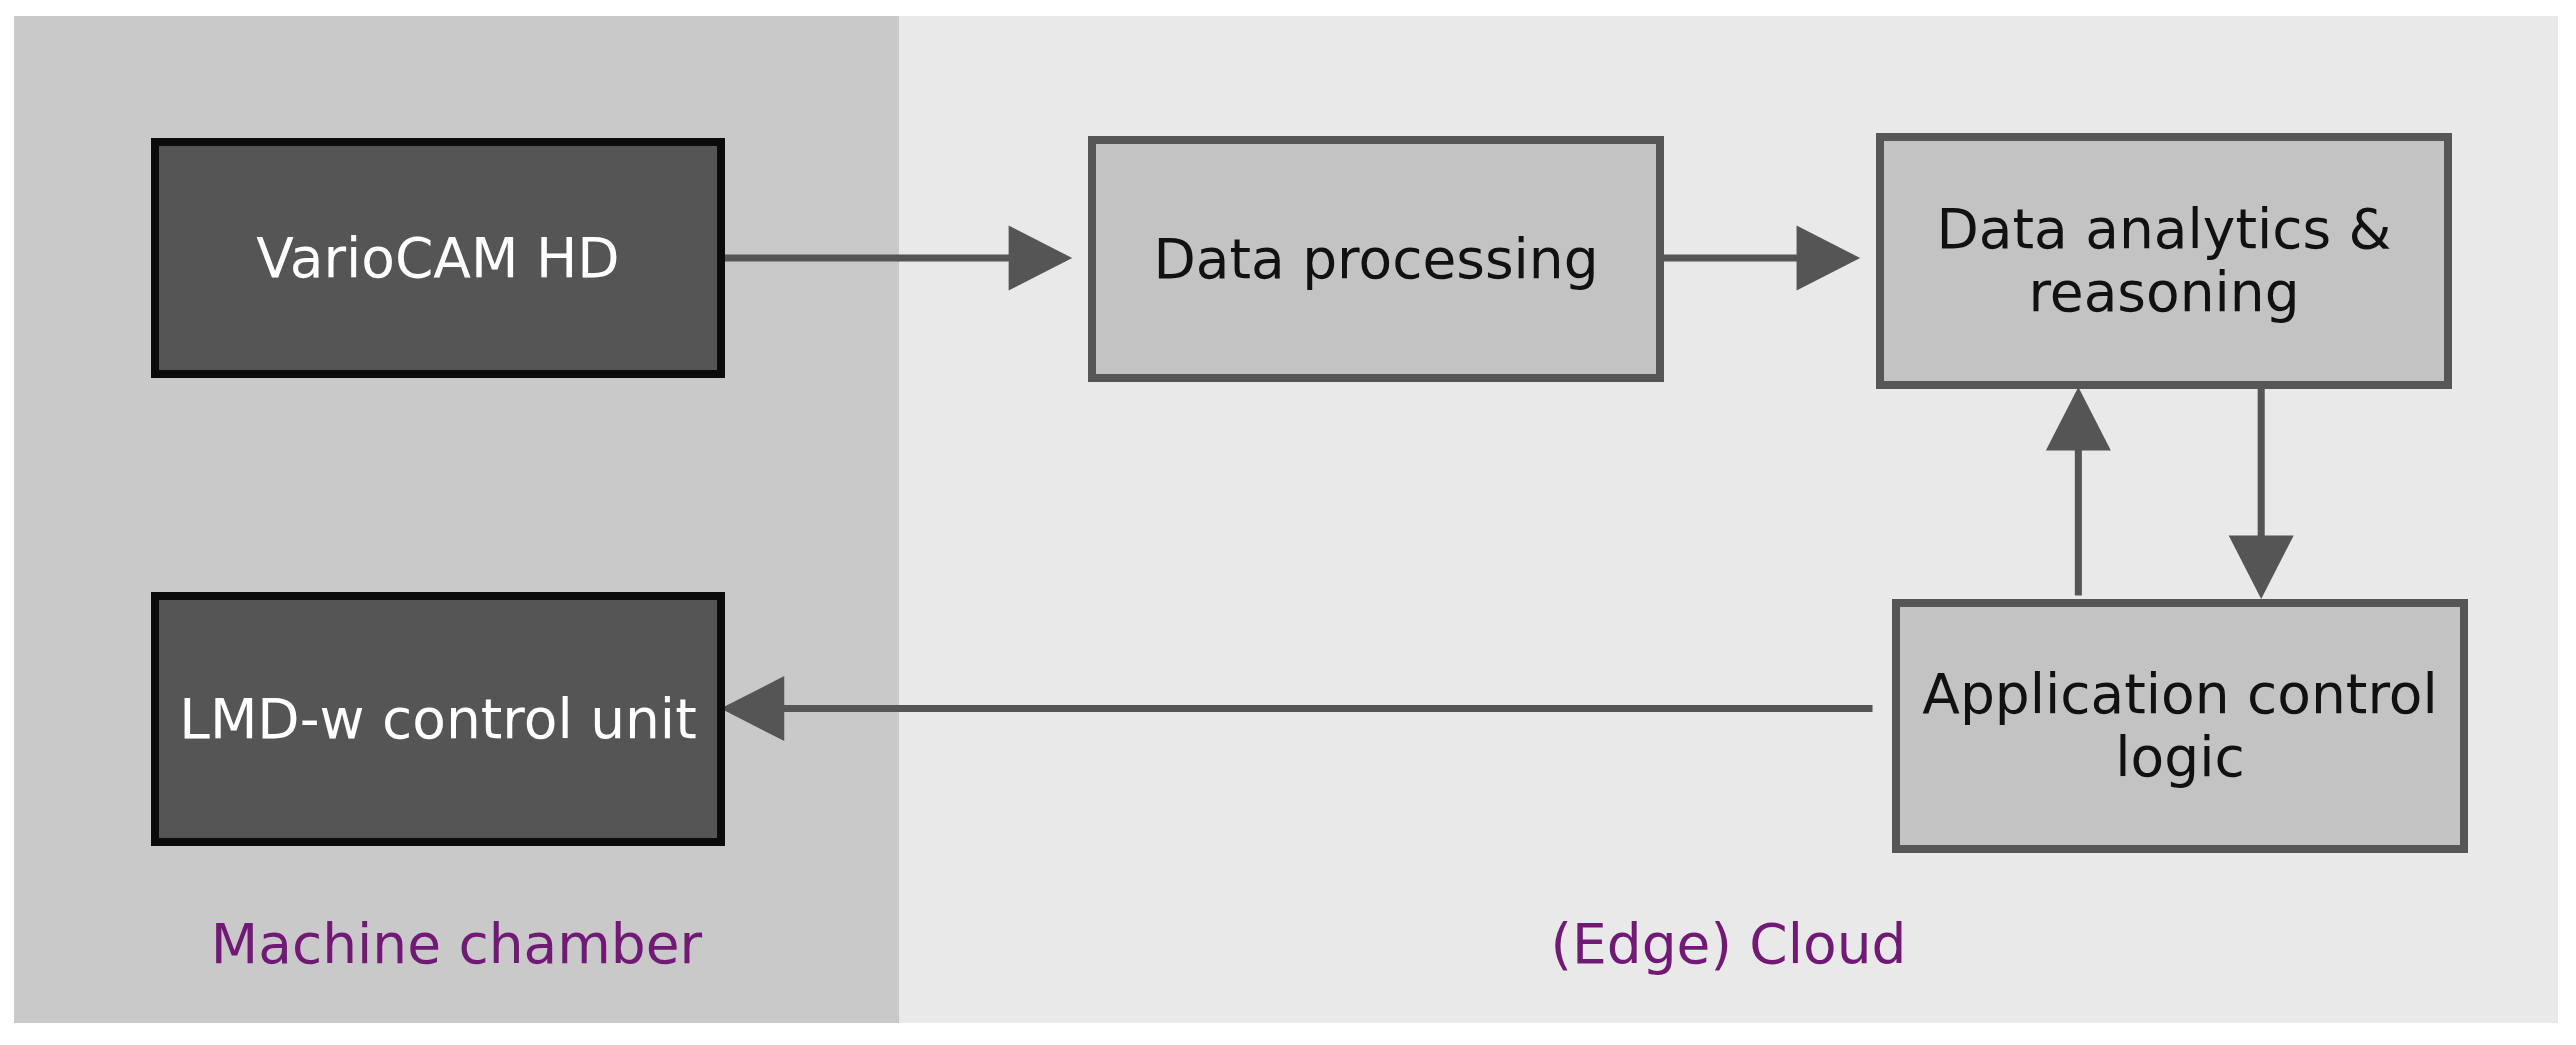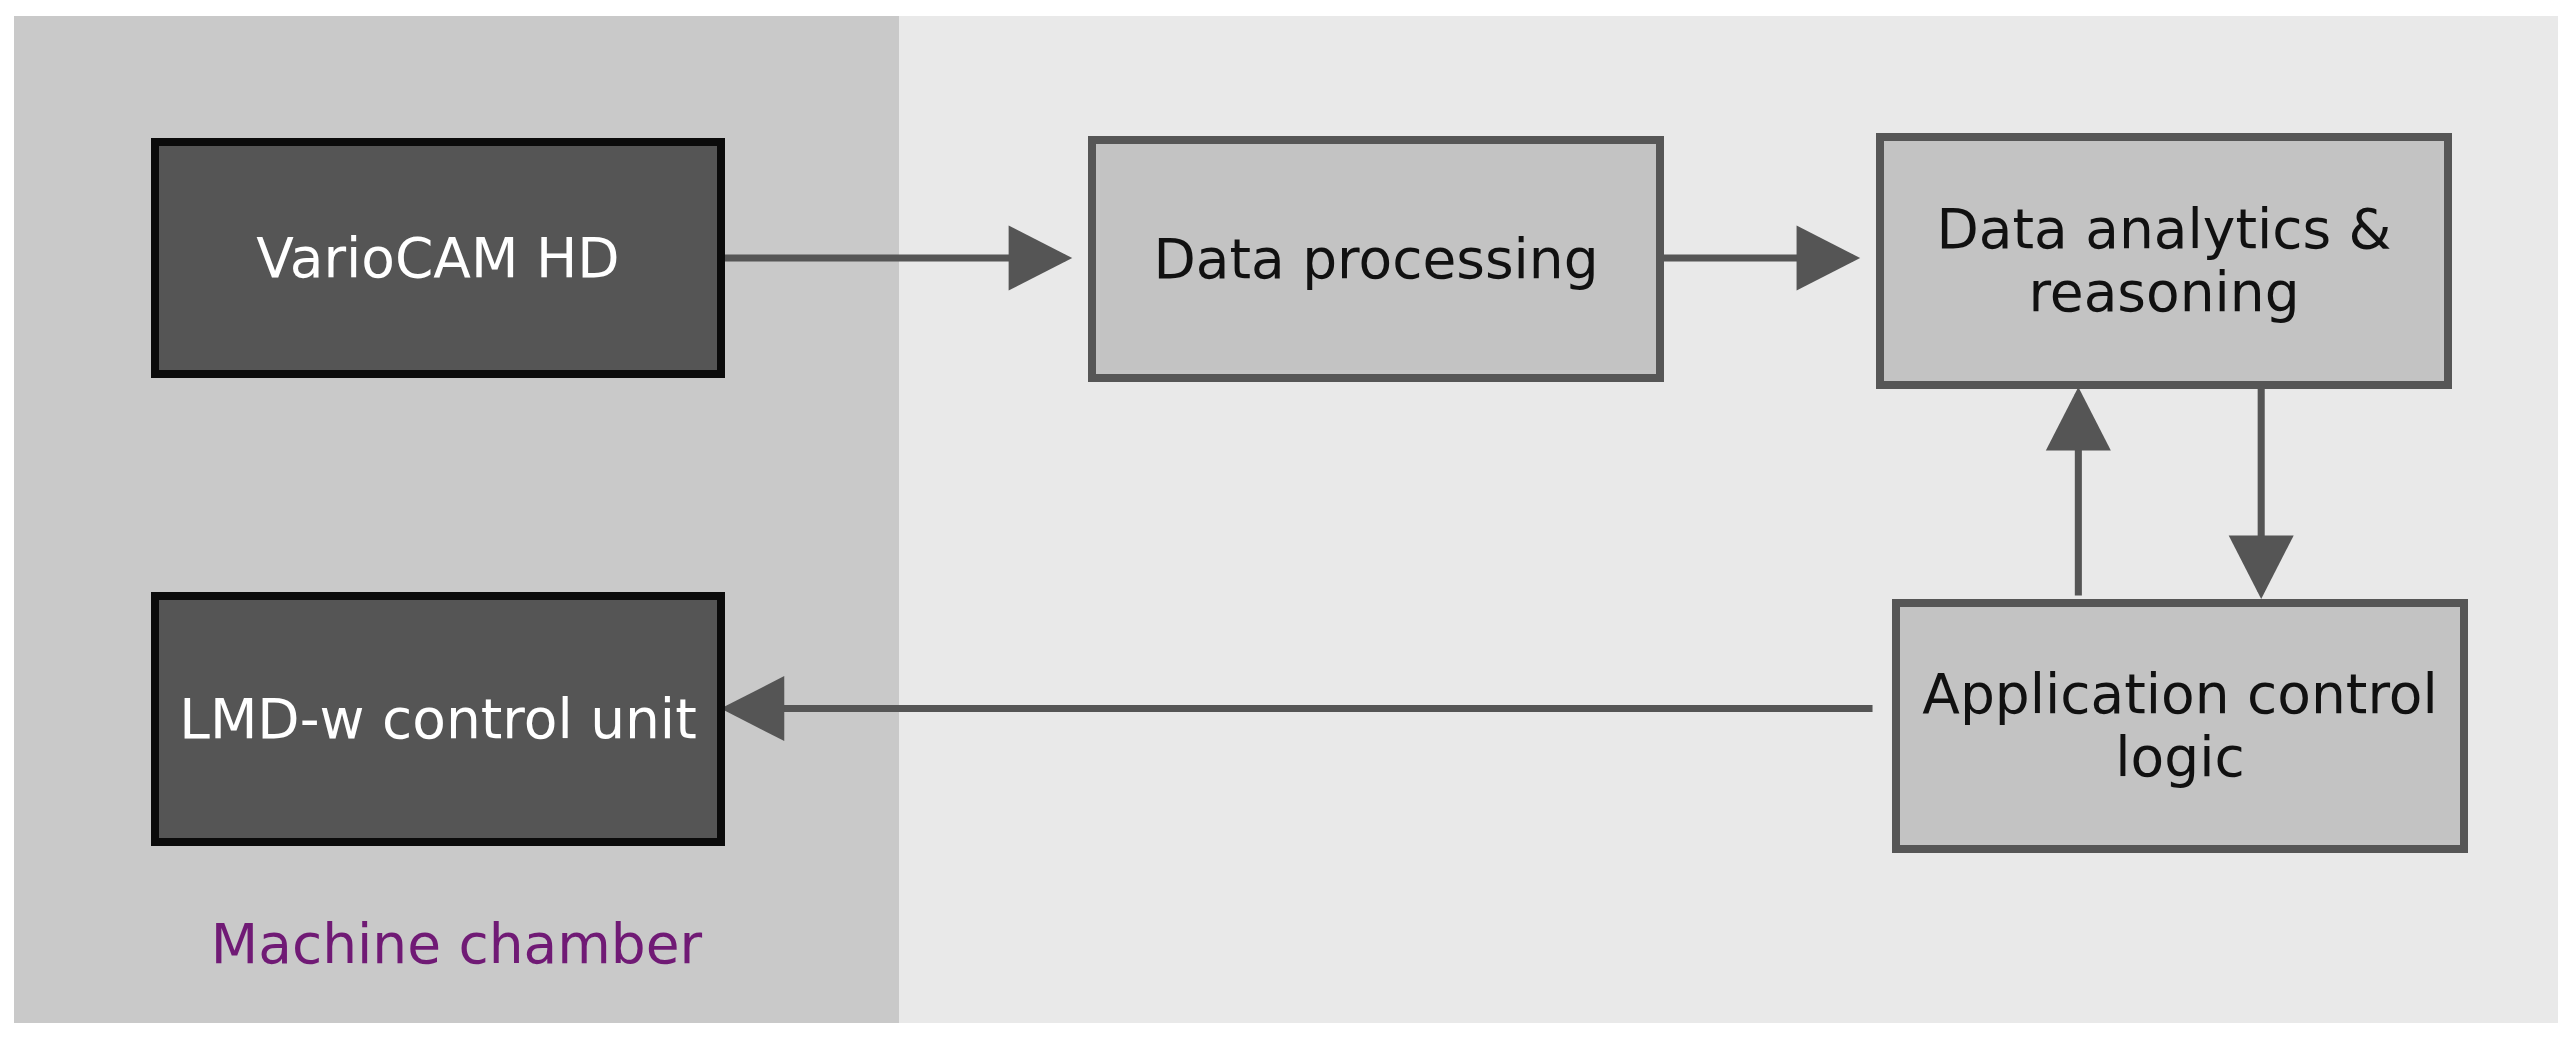--- a/index.html
+++ b/index.html
@@ -154,15 +154,16 @@
 
   <div class="node light" id="node-dataproc">
     <span class="node-label">Data processing</span>
   </div>
 
   <div class="node light" id="node-applogic">
     <span class="node-label">Application control logic</span>
   </div>
 
   <div class="region-label" id="label-machine-chamber">Machine chamber</div>
+  <div class="region-label" id="label-edge-cloud">(Edge) Cloud</div>
 
 </div>
 
 
 </body></html>

